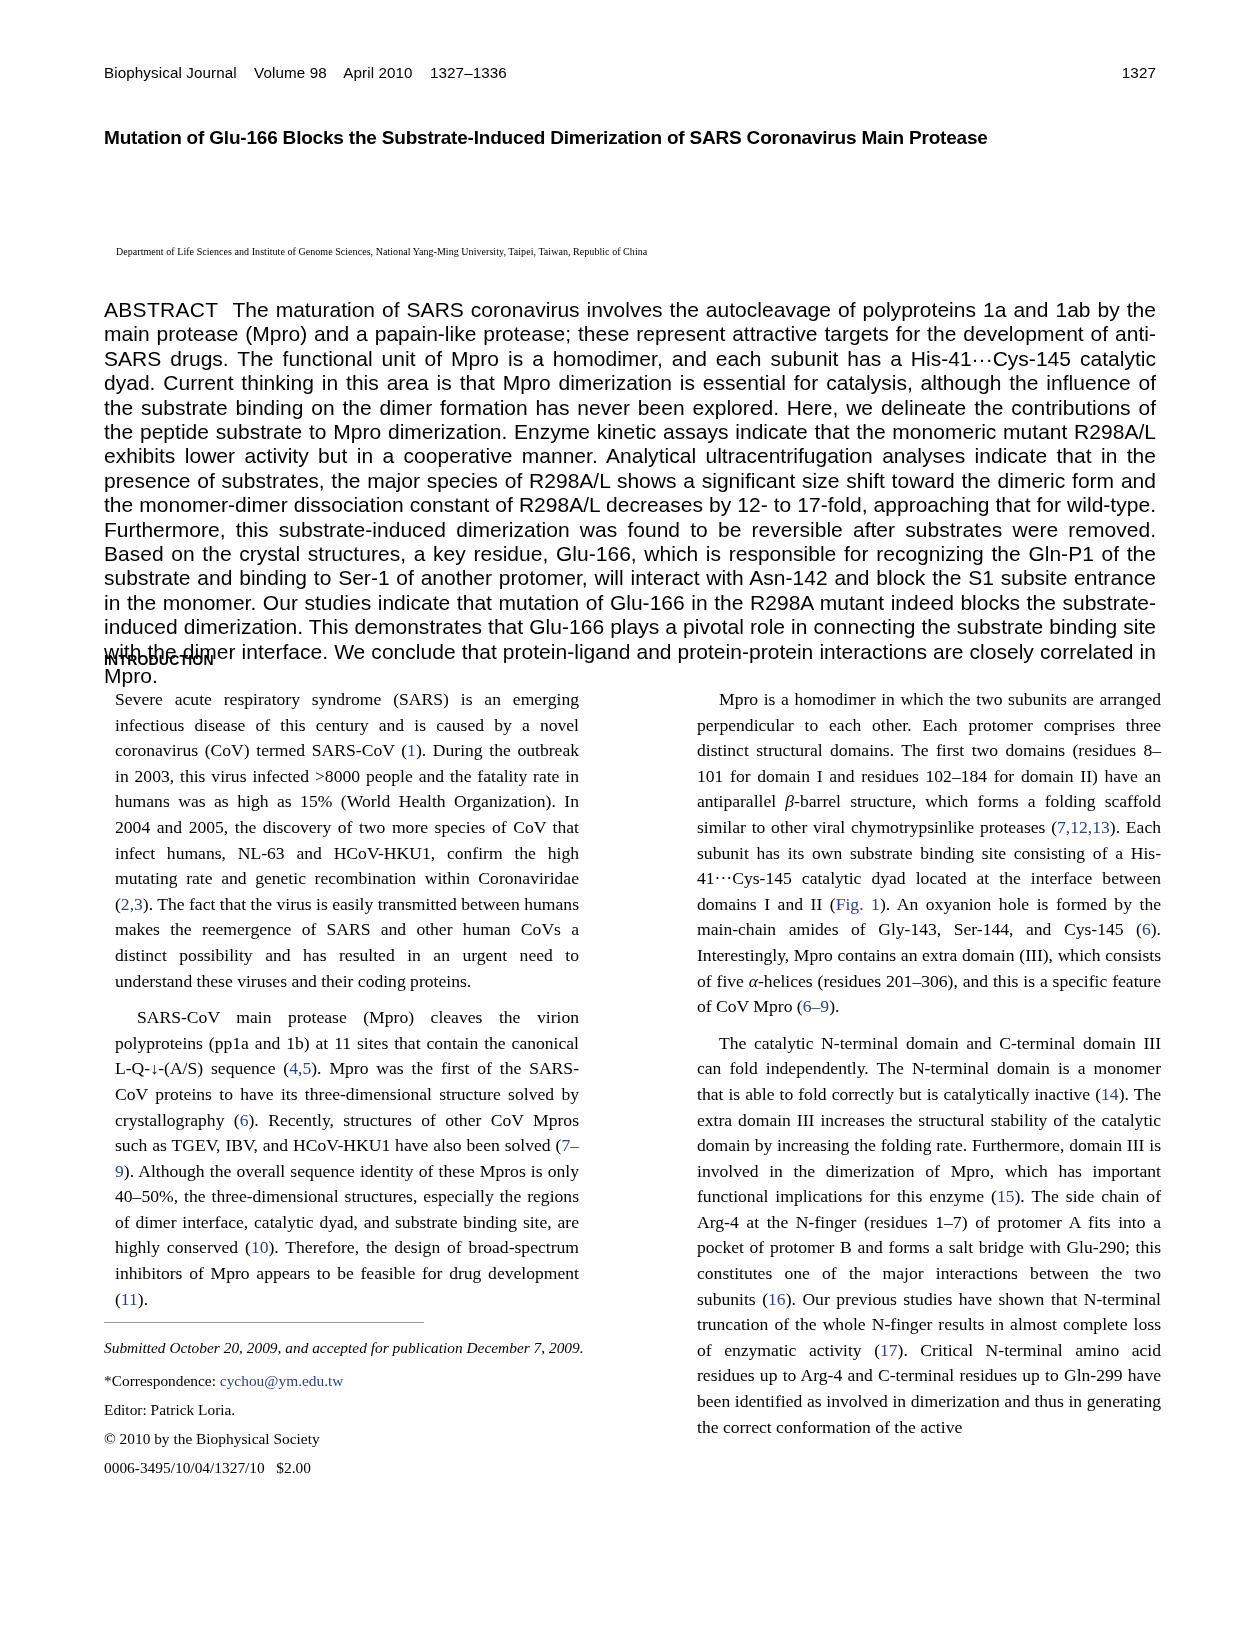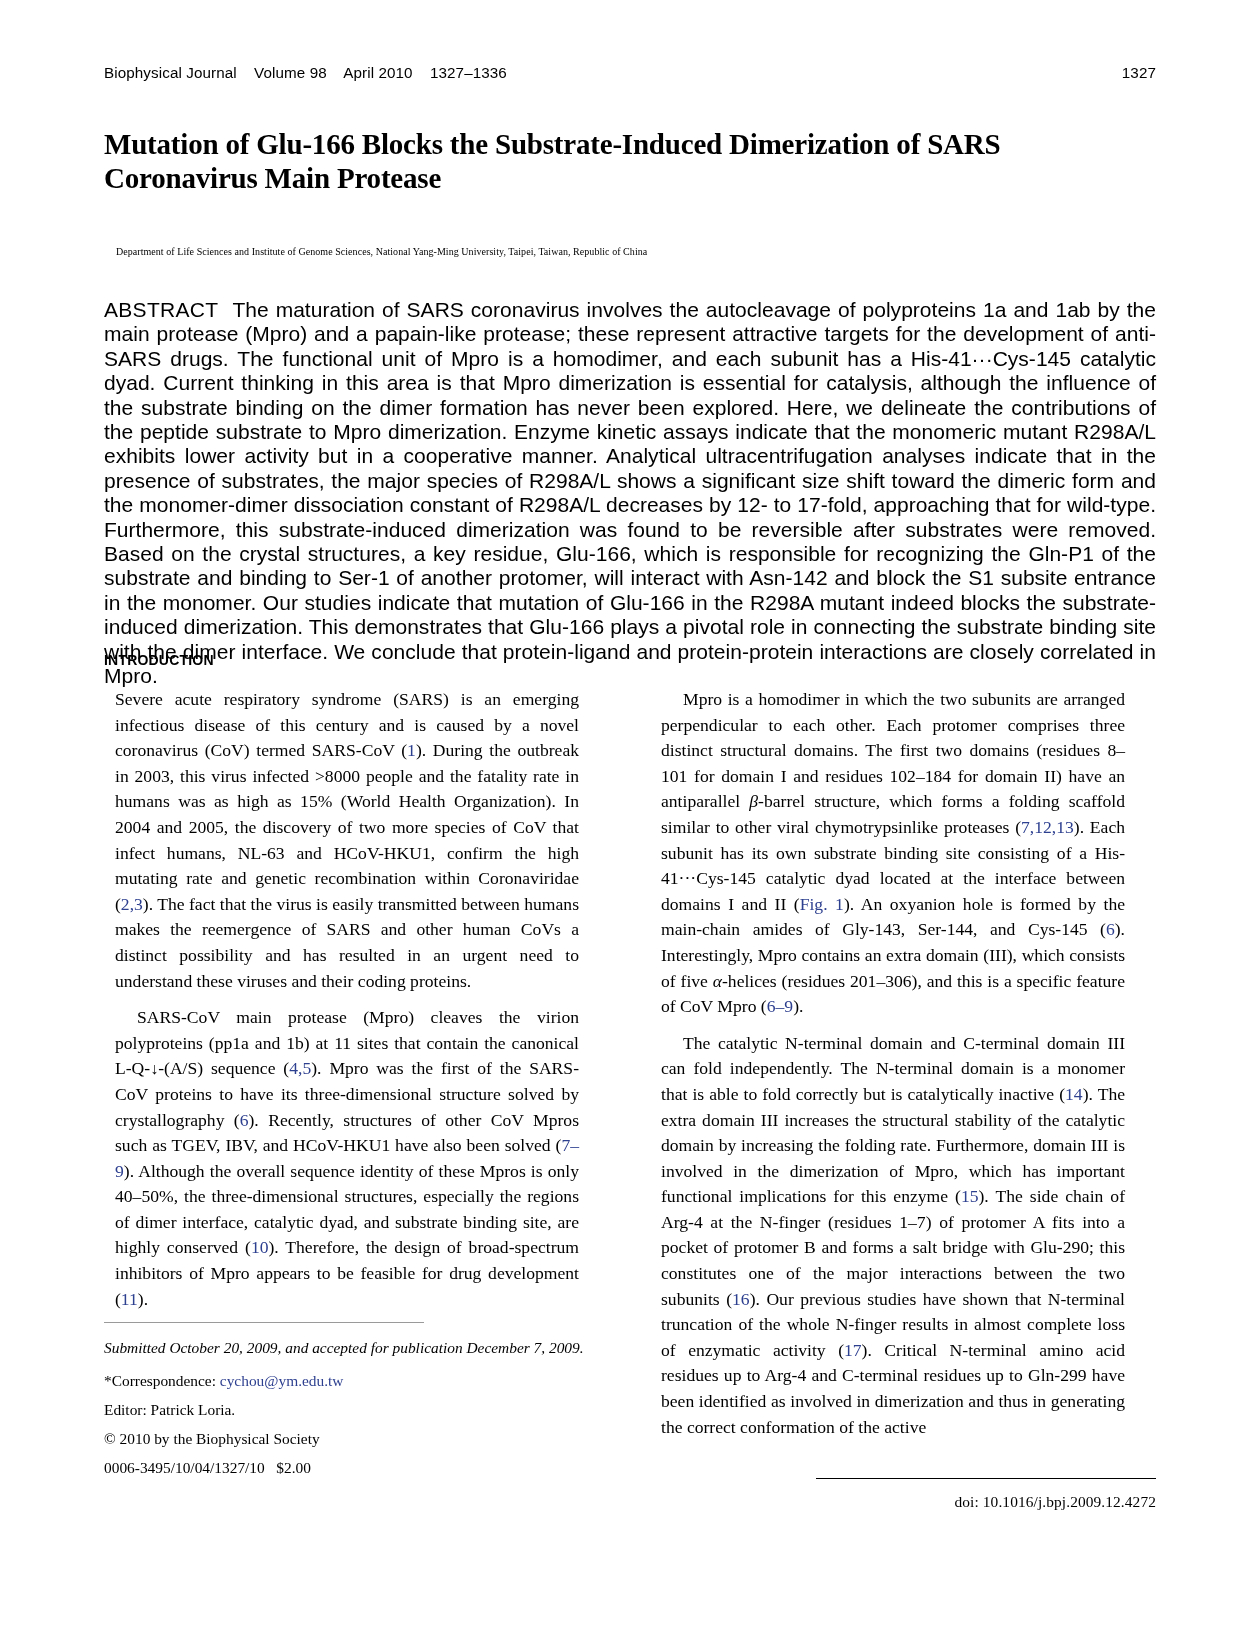--- a/index.html
+++ b/index.html
@@ -39,23 +39,23 @@
   }
   .running-head .rh-left span { margin-right: 13px; }
   .running-head .rh-left span:last-child { margin-right: 0; }
 
   
   .title {
     position: absolute;
     left: 104px;
     top: 108px;
     width: 990px;
-    font-family: Liberation Serif, serif;
+    font-family: Liberation Sans, sans-serif;
     font-weight: bold;
-    font-size: 29px;
+    font-size: 19px;
     line-height: 34px;
     letter-spacing: -0.2px;
   }
 
   
   .authors {
     position: absolute;
     left: 104px;
     top: 219px;
     width: 1052px;
@@ -109,21 +109,21 @@
     position: absolute;
     top: 676px;
     width: 486px;
     font-size: 17.6px;
     line-height: 25.6px;
     text-align: justify;
     text-justify: inter-word;
     hyphens: none;
   }
   .col-left  { left: 104px; }
-  .col-right { left: 650px; }
+  .col-right { left: 686px; }
 
   .col p { margin: 11px; }
   .col p + p { text-indent: 22px; }
 
   .cite { color: #2d3f8f; }
   .ital { font-style: italic; }
   .arrow { font-size: 16px; }
 
   
   .footnote {
@@ -210,18 +210,14 @@
 
   <div class="footnote">
     <div class="footnote-rule"></div>
     <p class="submitted">Submitted October 20, 2009, and accepted for publication December 7, 2009.</p>
     <p><span>*Correspondence:</span> <span class="mail">cychou@ym.edu.tw</span></p>
     <p>Editor: Patrick Loria.</p>
     <p class="copy">© 2010 by the Biophysical Society</p>
     <p class="issn"><span>0006-3495/10/04/1327/10</span>&nbsp;&nbsp;&nbsp;<span>$2.00</span></p>
   </div>
 
-  <div class="doi-block">
-    <div class="doi-rule"></div>
-    <div class="doi-text">doi: 10.1016/j.bpj.2009.12.4272</div>
-  </div>
 
 </div>
 
 </body></html>

